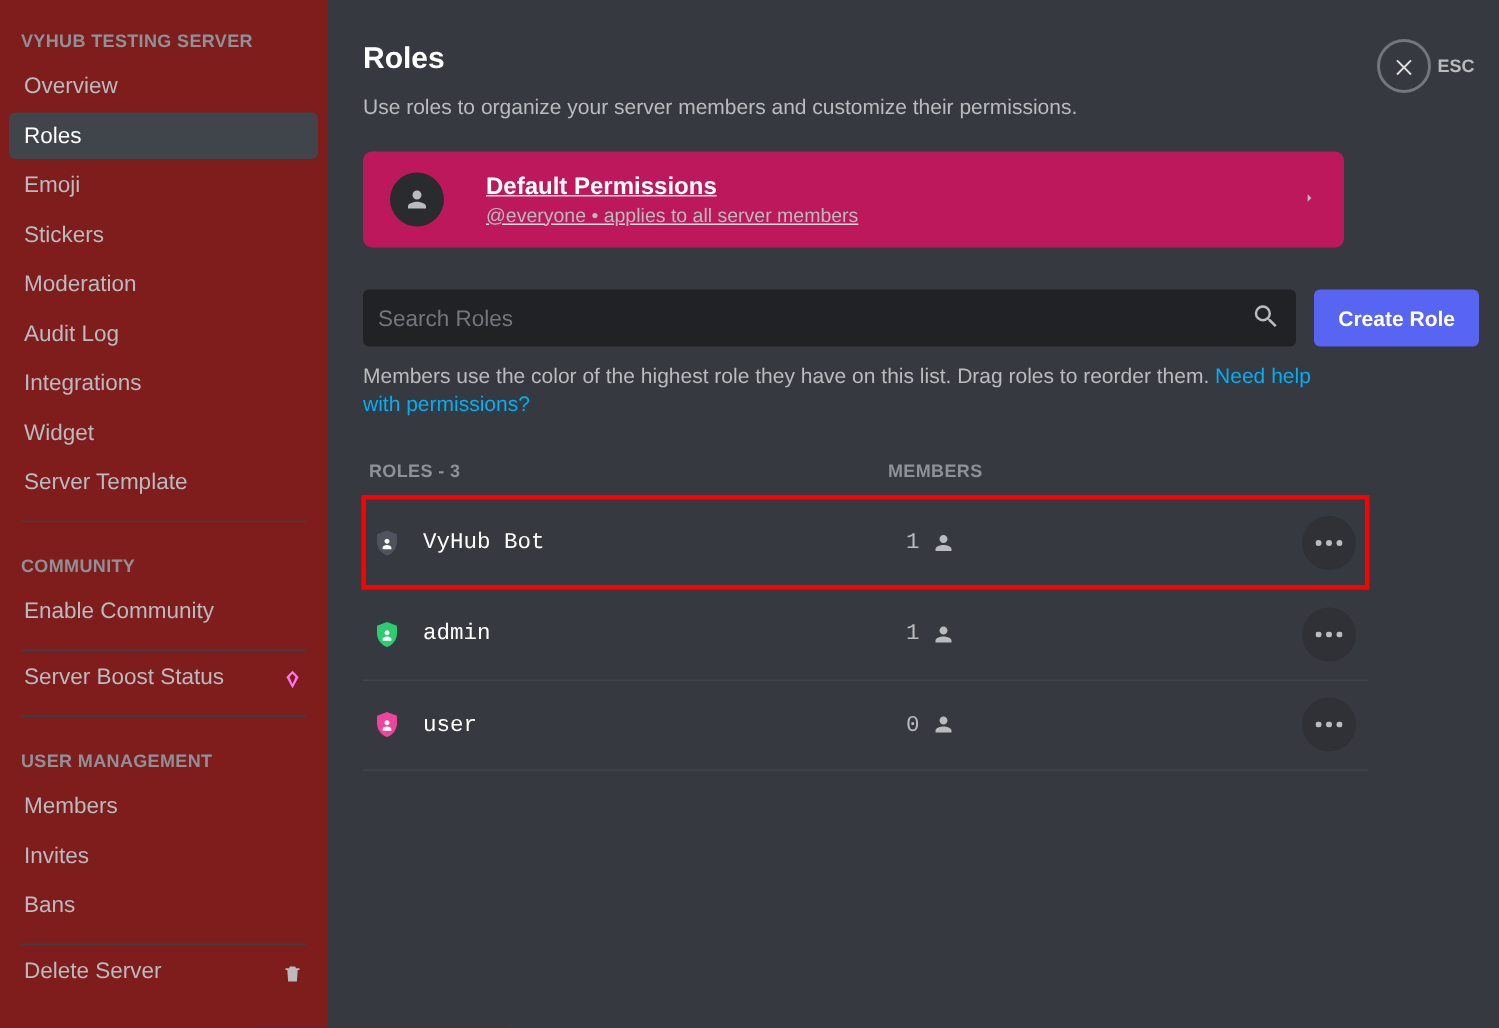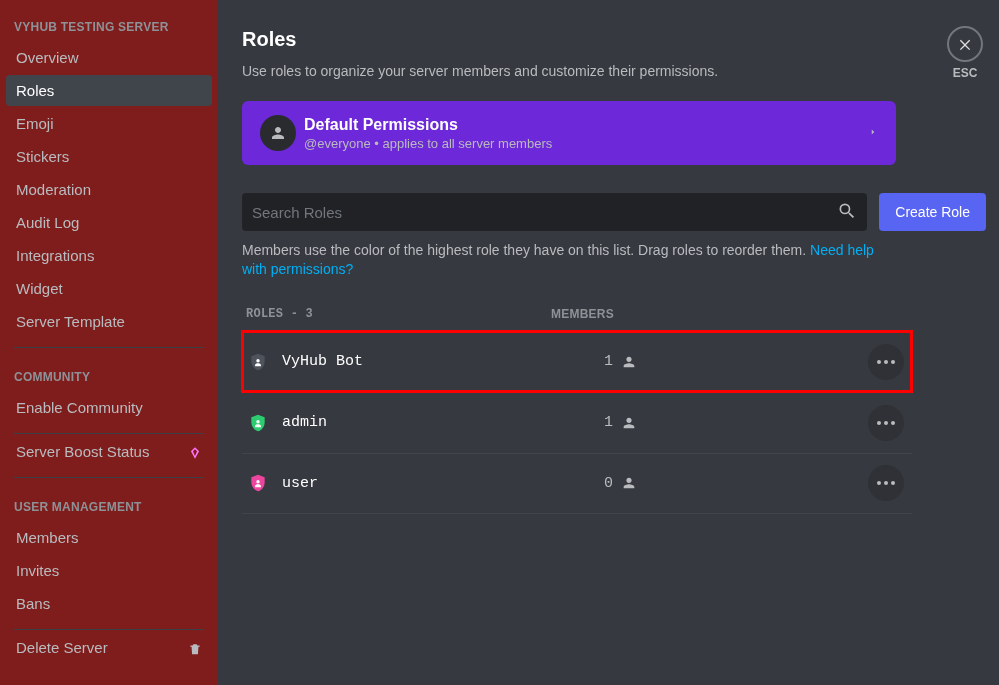--- a/index.html
+++ b/index.html
@@ -69,29 +69,30 @@
     font-weight: 600;
     margin-bottom: 12px;
   }
   .subtitle {
     color: #b9bbbe;
     font-size: 14px;
     margin-bottom: 22px;
   }
 
   .perm-card {
-    background: #6d28d9;
+    background: #be185d;
     border-radius: 6px;
     padding: 14px 18px;
     display: flex;
     align-items: center;
-    gap: 8px;
+    gap: 28px;
     cursor: pointer;
     margin-bottom: 28px;
     width: 654px;
+    text-decoration: underline;
   }
   .perm-icon-wrap {
     width: 36px; height: 36px; border-radius: 50%;
     background: #292b2f;
     display: flex; align-items: center; justify-content: center;
   }
   .perm-title { color: #ffffff; font-size: 16px; font-weight: 600; }
   .perm-sub { color: #b9bbbe; font-size: 13px; margin-top: 2px;}
   .perm-chevron { margin-left: auto; }
 
@@ -119,40 +120,40 @@
     font-size: 15px;
   }
   .search-box input::placeholder { color: #72767d; }
   .create-btn {
     background: #5865f2;
     color: #fff;
     border: none;
     border-radius: 4px;
     padding: 0 16px;
     font-size: 14px;
-    font-weight: 400;
+    font-weight: 700;
     height: 38px;
     cursor: pointer;
   }
 
   .hint { color: #b9bbbe; font-size: 14px; width: 654px; line-height: 1.35;}
   .hint a { color: #00aff4; text-decoration: none; }
 
   .col-headers {
     display: flex;
     width: 654px;
     color: #8e9297;
     font-size: 12px;
     font-weight: 700;
     letter-spacing: .02em;
     text-transform: uppercase;
     margin-top: 28px;
     padding: 0 4px 10px 4px;
   }
-  .col-headers .col-a { width: 305px; font-family: Liberation Mono, monospace; }
+  .col-headers .col-a { width: 346px; }
 
   .role-list { width: 670px; }
   .role-row {
     display: flex;
     align-items: center;
     height: 61px;
     padding: 0 8px 0 6px;
     border-top: 1px solid #40444b;
     position: relative;
     font-family: Liberation Mono, monospace;
@@ -174,21 +175,21 @@
     outline-offset: -2px;
     z-index: 2;
   }
 
   
   .close-wrap {
     position: absolute;
     top: 26px;
     right: 16px;
     display: flex;
-    flex-direction: column;
+    flex-direction: row;
     align-items: center;
     gap: 4px;
     cursor: pointer;
   }
   .close-circle {
     width: 36px; height: 36px;
     border: 2px solid #72767d;
     border-radius: 50%;
     display: flex; align-items: center; justify-content: center;
   }

